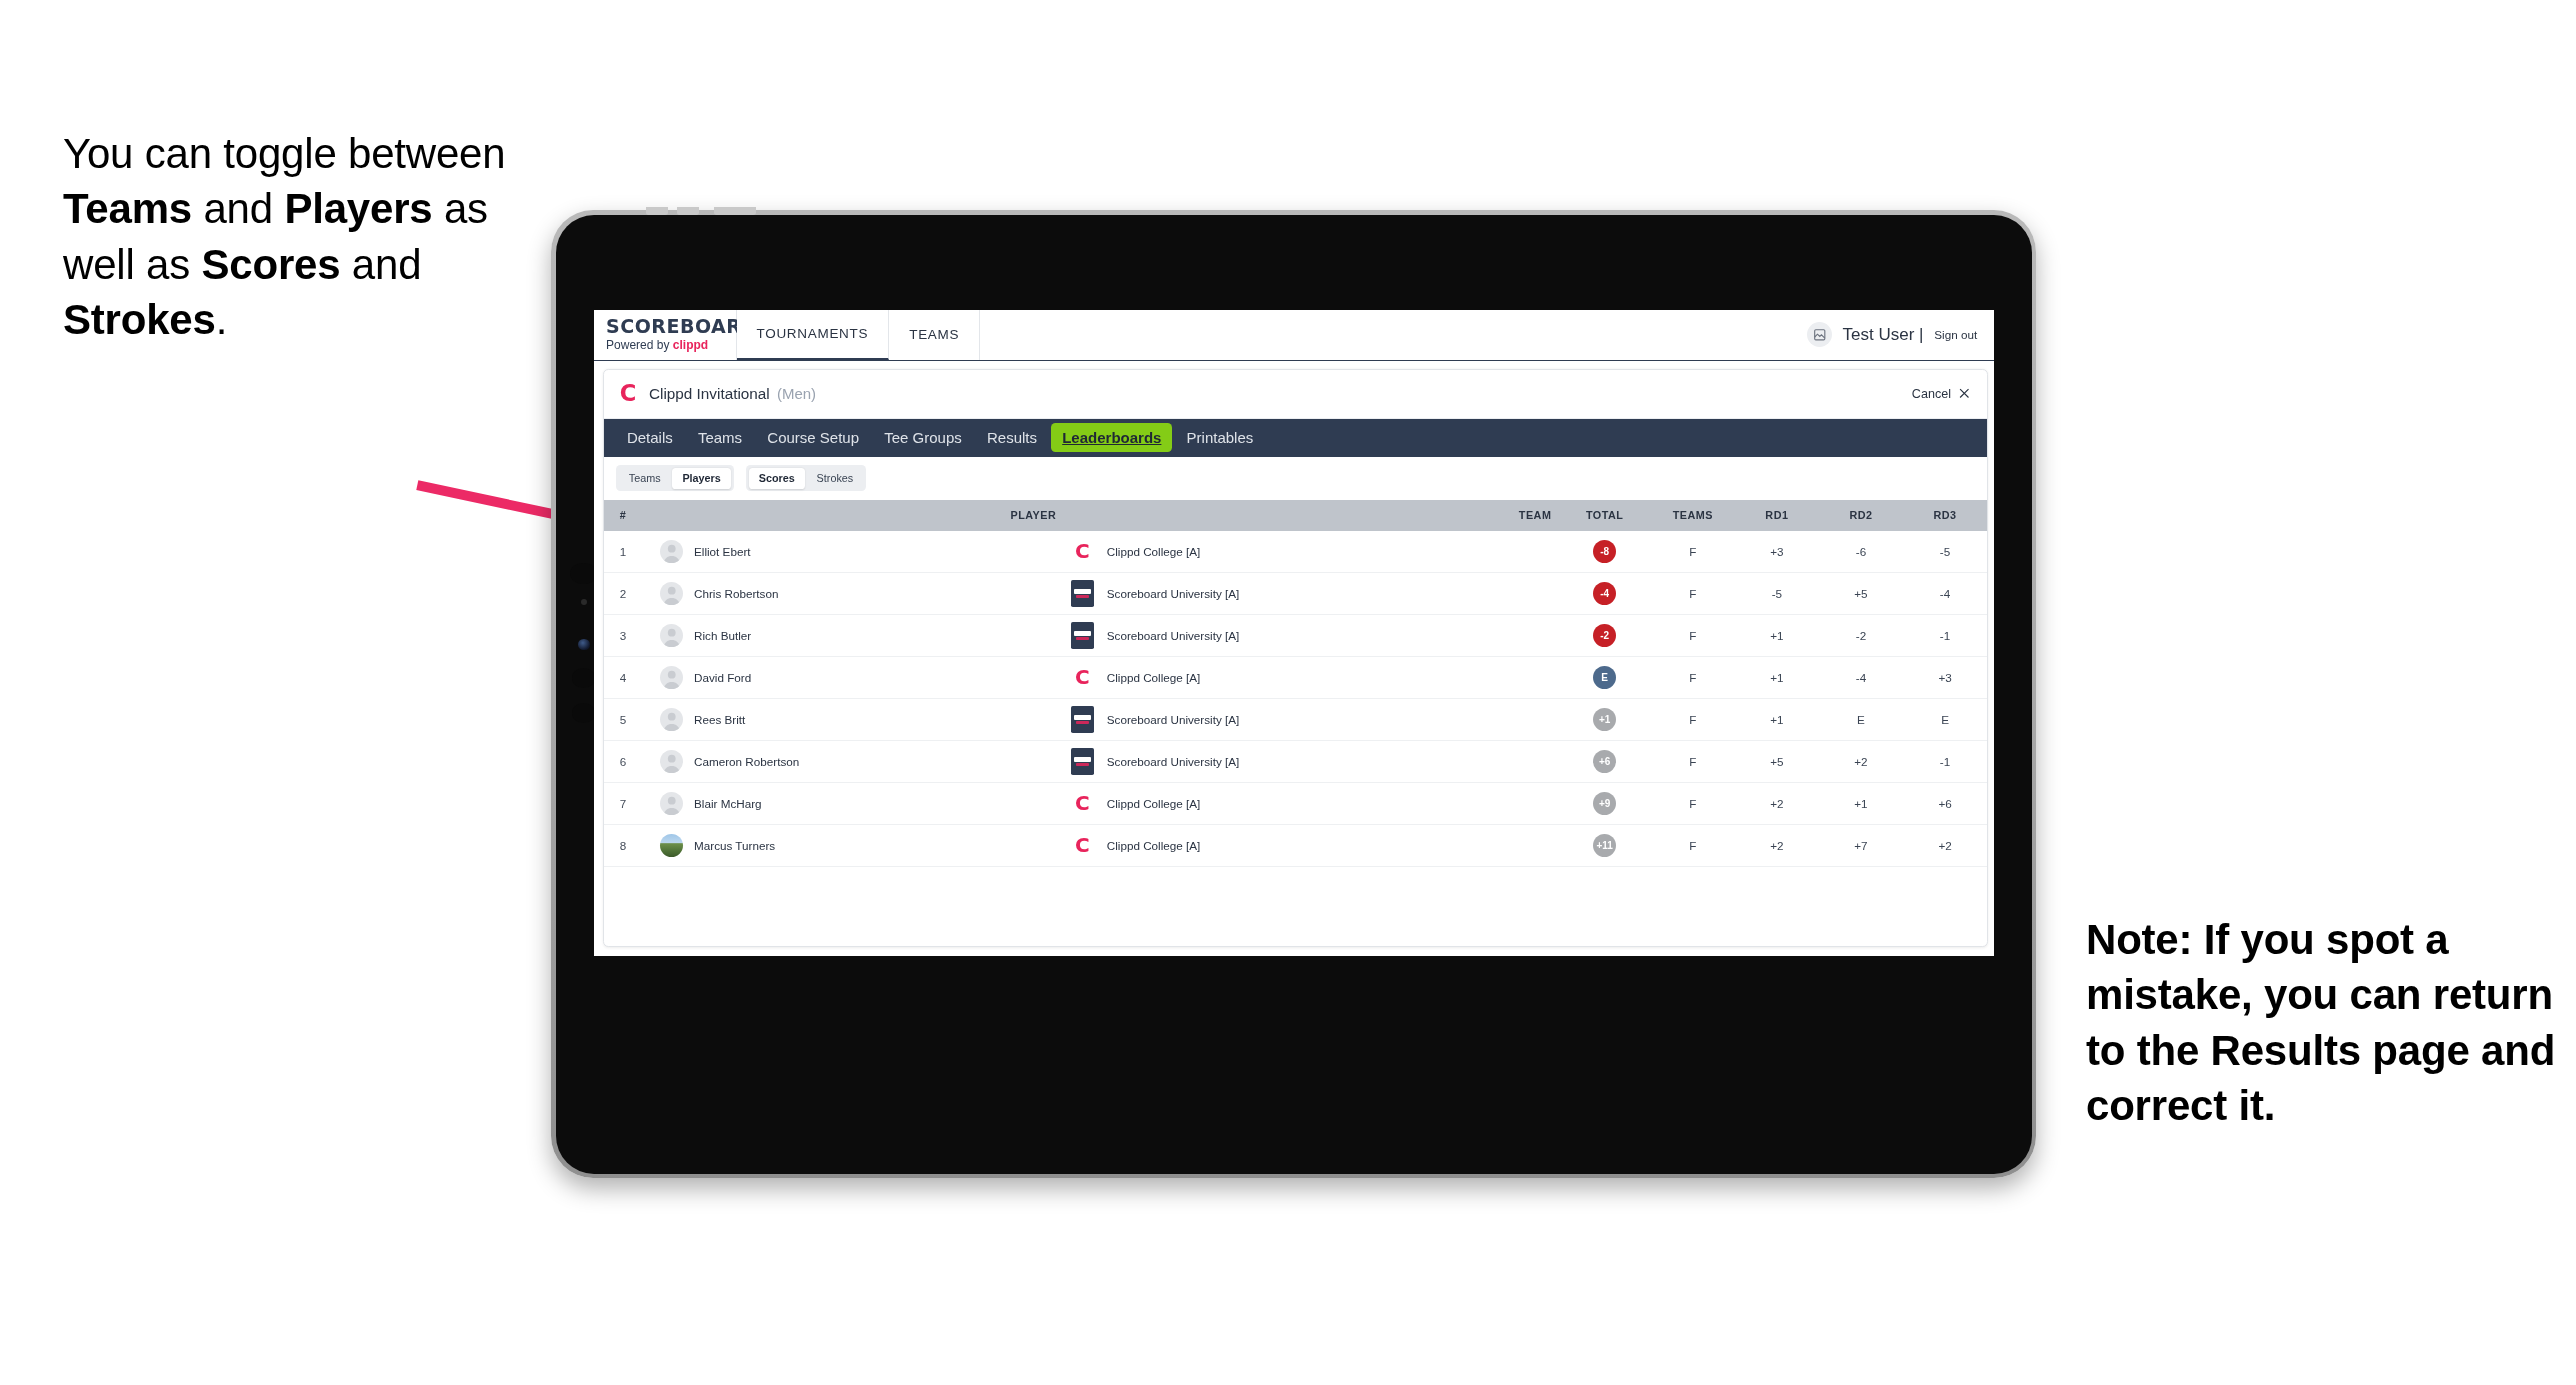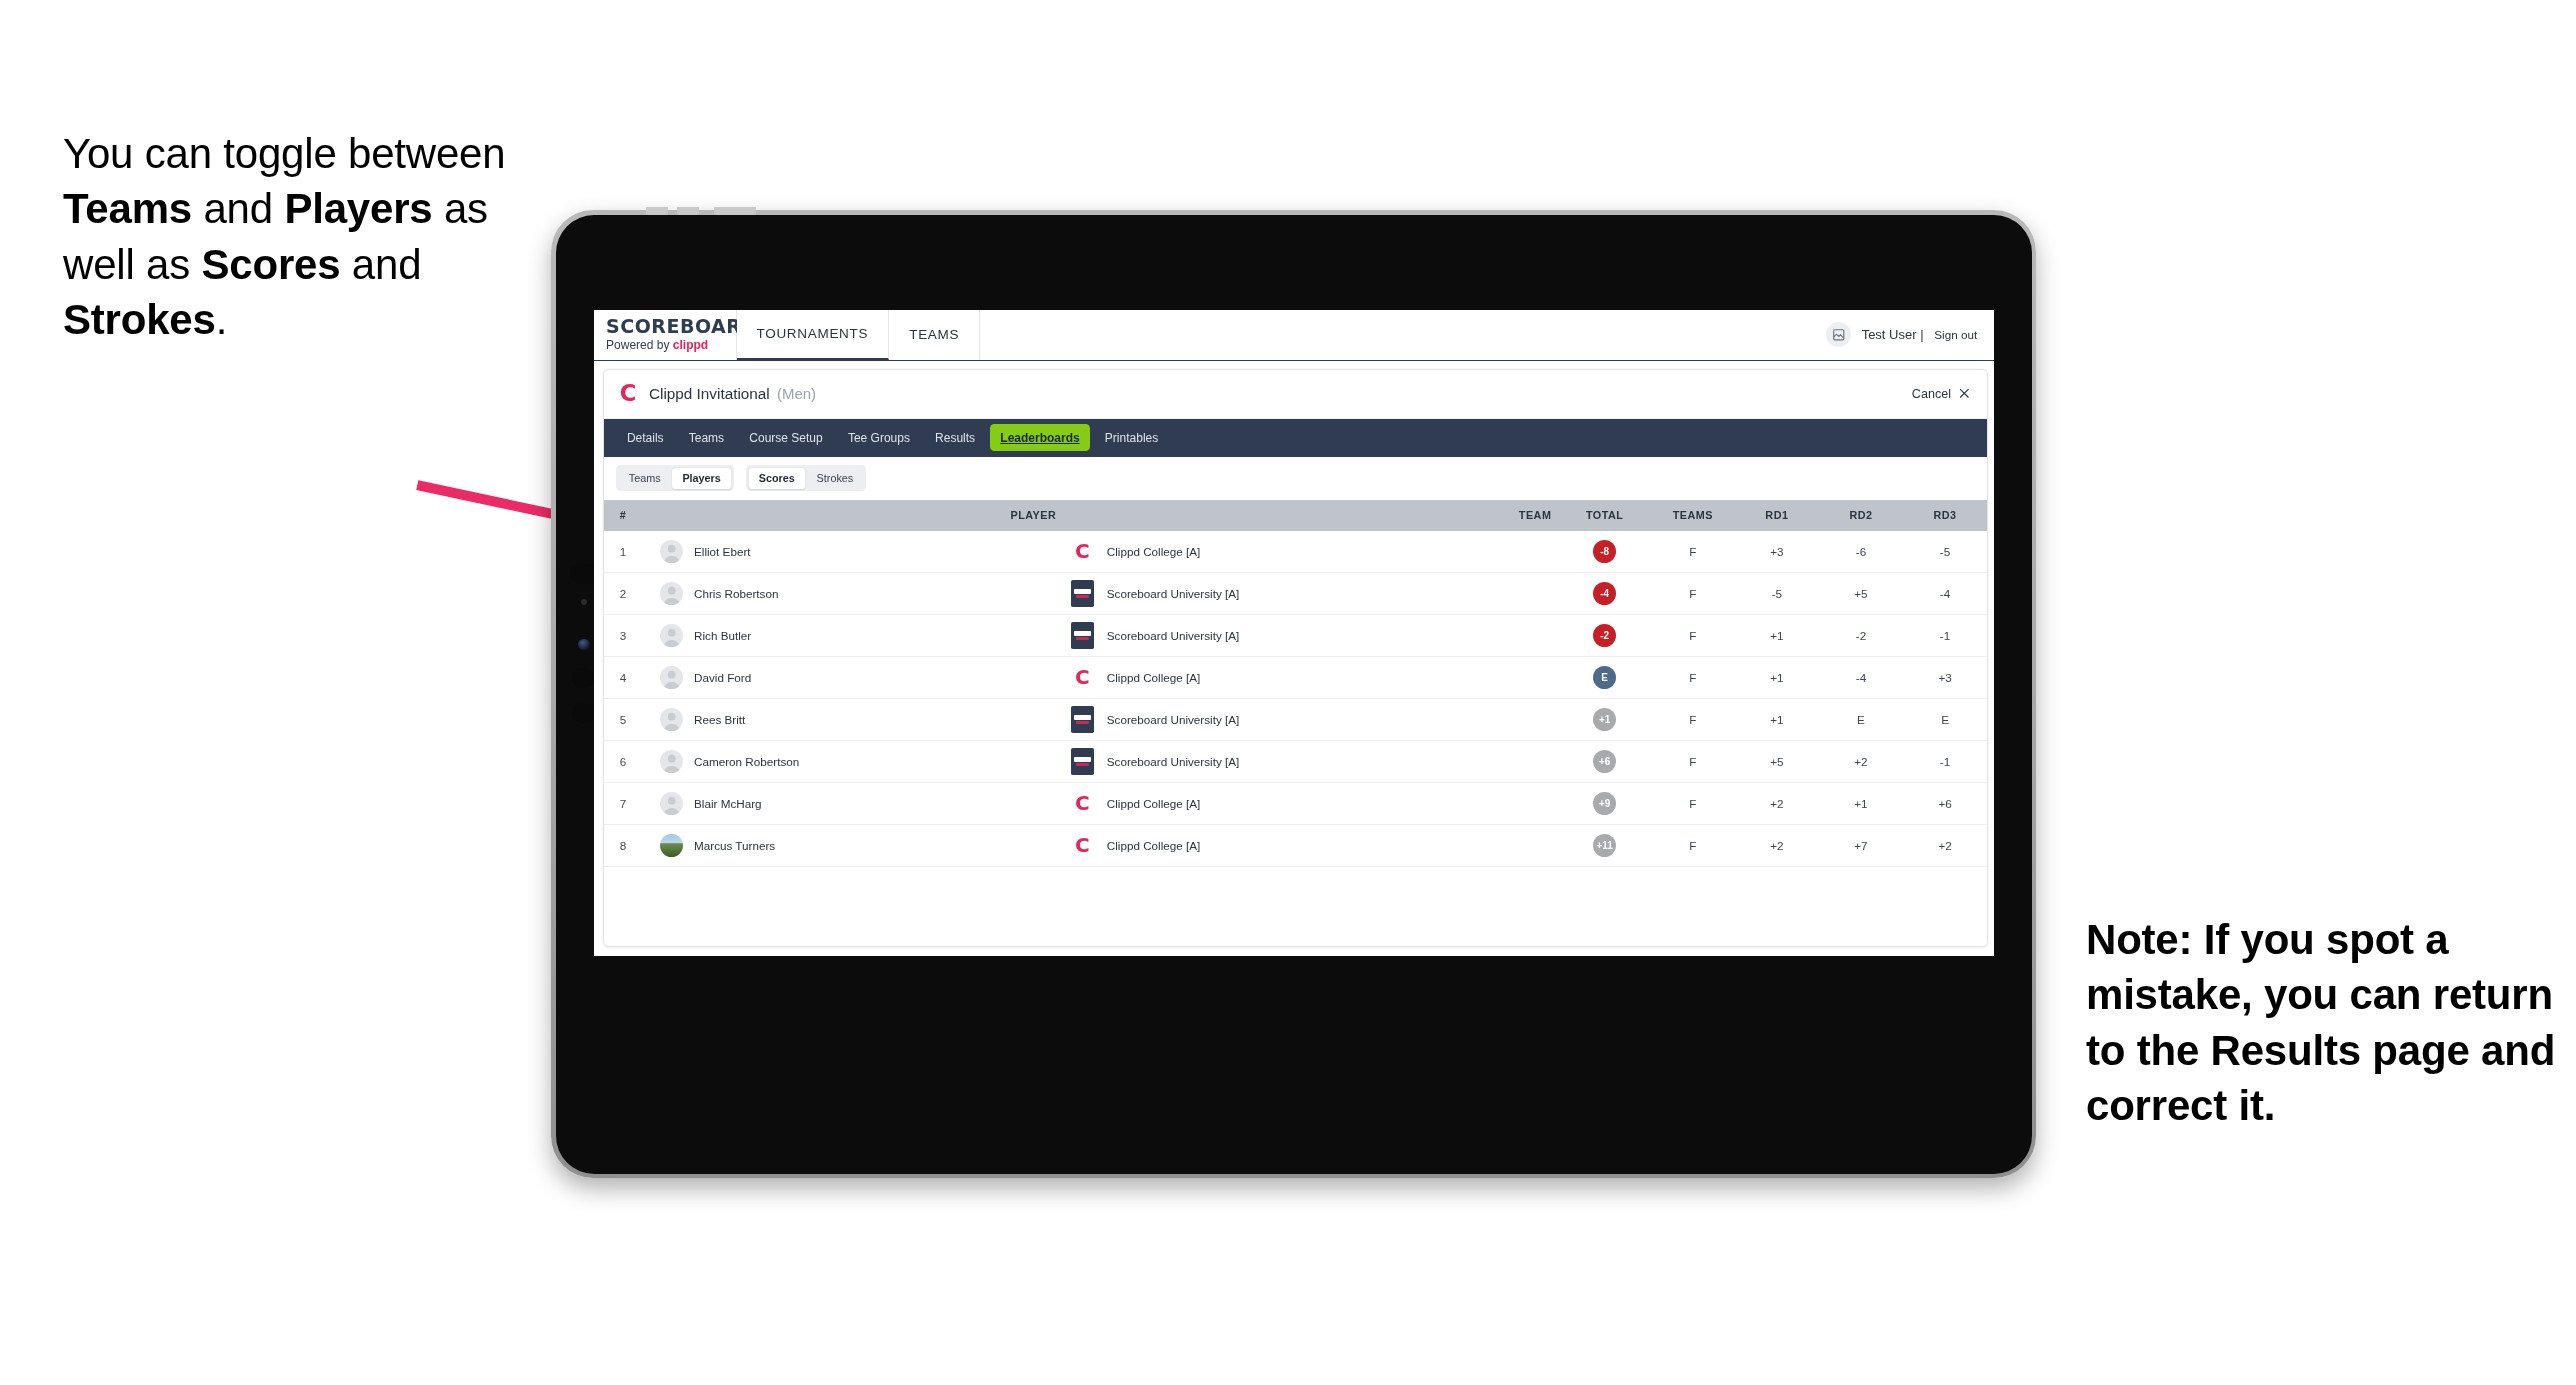--- a/index.html
+++ b/index.html
@@ -94,21 +94,21 @@
     font-size: 13.5px; color:#2b3443; letter-spacing: 0.7px;
     border-right: 0.9px solid #e3e6ea; cursor: pointer; background:#fff;
   }
   .topnav-tab.active { border-bottom: 2.7px solid #2f3c52; }
   #topbar-spacer { flex: 1; }
   #user-area { display:flex; align-items:center; padding-right: 16.3px; gap: 10.8px; }
   #user-avatar {
     width: 25px; height: 25px; border-radius: 50%; background:#eceef1;
     display:flex; align-items:center; justify-content:center;
   }
-  #user-name { font-size: 13px; color:#2b3443; }
+  #user-name { font-size: 17px; color:#2b3443; }
   #sign-out { font-size: 11.7px; color:#2b3443; cursor:pointer; }
 
   
   #card {
     margin: 8.1px 5.4px 0 9px;
     background:#fff;
     border: 0.9px solid #e1e4e8;
     border-radius: 5.4px;
     box-shadow: 0 0.9px 2.7px rgba(0,0,0,0.07);
     overflow: hidden;
@@ -126,21 +126,21 @@
   #tourn-gender { font-size: 15px; color:#9aa3b0; margin-left: 7.2px; }
   #head-spacer { flex: 1; }
   #cancel-btn { display:flex; align-items:center; gap:7.2px; font-size:12.6px; color:#2b3443; cursor:pointer; }
 
   
   #section-nav {
     height: 38px; background:#2f3c52; display:flex; align-items:center;
     padding: 0 12.6px; gap: 3.6px;
   }
   .sec-tab {
-    font-size: 12px; color:#dfe3e9; padding: 6.3px 10.8px; border-radius: 4.5px; cursor:pointer;
+    font-size: 15px; color:#dfe3e9; padding: 6.3px 10.8px; border-radius: 4.5px; cursor:pointer;
   }
   .sec-tab.active {
     background:#84cc16; color:#1f2735; font-weight: 600; text-decoration: underline;
   }
 
   
   #toggle-row { height: 43px; display:flex; align-items:center; padding-left: 12.6px; gap: 12.6px; background:#fff; }
   .seg { background:#eceef1; border-radius: 4.5px; padding: 2.7px; display:flex; gap: 1.8px; }
   .seg-btn {
     font-size: 10.8px; color:#3a4453; padding: 4.5px 10px; border-radius: 3.6px; cursor:pointer;

